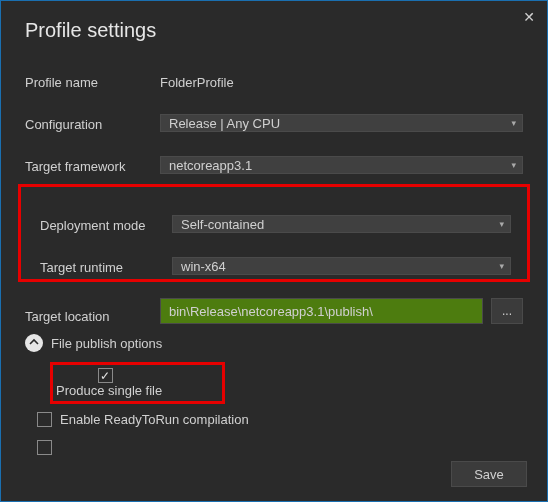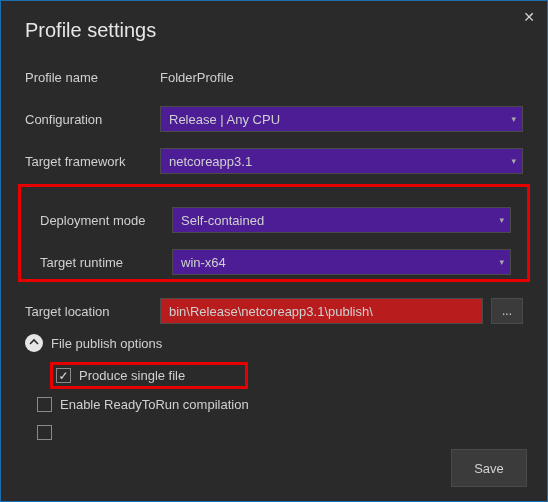--- a/index.html
+++ b/index.html
@@ -25,40 +25,40 @@
     padding: 18px 24px 12px 24px;
   }
   h1 {
     font-size: 20px;
     font-weight: 300;
     color: #e6e6e6;
     margin-bottom: 22px;
   }
   .row {
     display: flex;
-    align-items: center;
+    align-items: flex-end;
     margin-bottom: 10px;
     min-height: 26px;
     margin-top: 16px;
   }
   .label {
     width: 135px;
     font-size: 13px;
     color: #d0d0d0;
     flex-shrink: 0;
   }
   .value-static {
     font-size: 13px;
     color: #d0d0d0;
   }
   .select {
     flex: 1;
-    background: #4c1d95;
-    border: 1px solid #4a4a4a;
-    height: 26px;
+    background: #404040;
+    border: 1px solid #4a4a4a;
+    height: 18px;
     display: flex;
     align-items: center;
     padding: 0 8px;
     position: relative;
     cursor: pointer;
   }
   .select .caret {
     position: absolute;
     right: 6px;
     top: 50%;
@@ -69,21 +69,21 @@
   .hl-group {
     border: 3px solid #e60000;
     padding: 4px 16px;
     margin: 0 -7px 8px -7px;
   }
   .hl-group .row { margin-bottom: 6px; }
   .hl-group .row:last-child { margin-bottom: 0; }
   .hl-group .label { padding-left: 3px; width: 135px; }
   .textbox {
     flex: 1;
-    background: #b91c1c;
+    background: #4d7c0f;
     border: 1px solid #4a4a4a;
     height: 26px;
     display: flex;
     align-items: center;
     padding: 0 8px;
   }
   .browse-btn {
     width: 32px;
     height: 26px;
     background: #3b3b3b;
@@ -138,32 +138,33 @@
     color: #e0e0e0;
     line-height: 1;
   }
   .hl-single {
     border: 3px solid #e60000;
     display: inline-flex;
     align-items: center;
     padding: 3px 60px 3px 3px;
     margin-left: 25px;
     margin-bottom: 4px;
+    flex-direction: column;
   }
   .hl-single .cb { margin-left: 0; }
   .footer {
     position: absolute;
     bottom: 14px;
     right: 20px;
     display: flex;
     gap: 10px;
   }
   .btn {
     width: 76px;
-    height: 38px;
+    height: 26px;
     background: #3b3b3b;
     border: 1px solid #4a4a4a;
     color: #d0d0d0;
     font-size: 13px;
     display: flex;
     align-items: center;
     justify-content: center;
     cursor: pointer;
   }
 </style>

